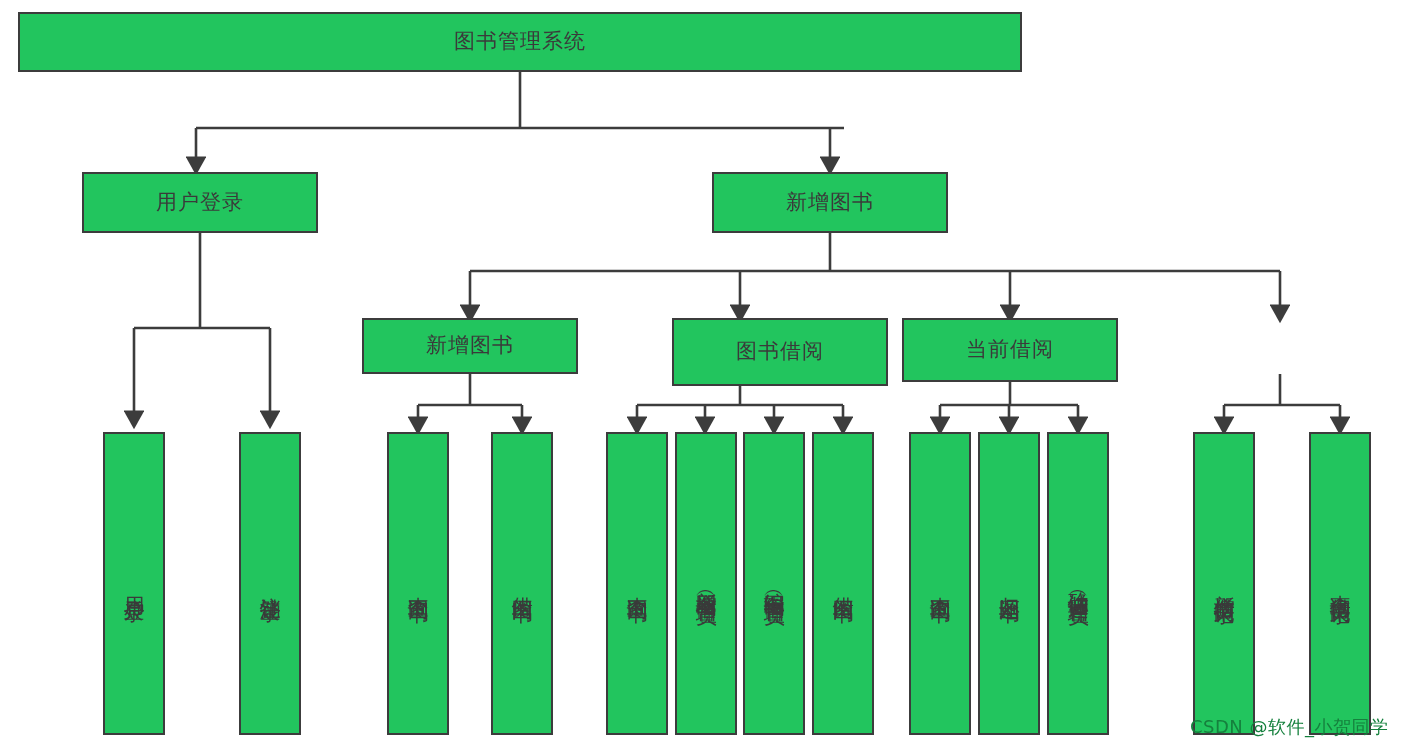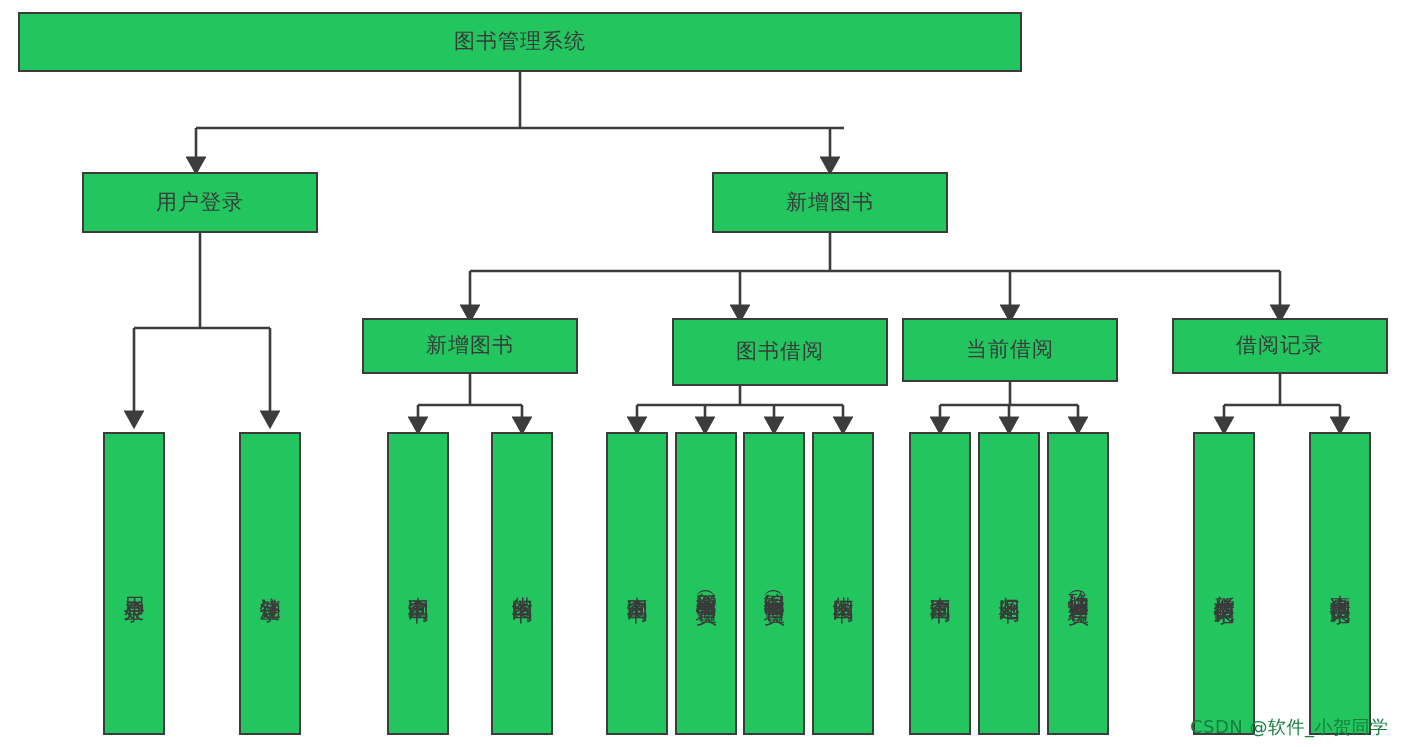--- a/index.html
+++ b/index.html
@@ -134,23 +134,20 @@
   </div>
 
   <div class="node node-h" style="left:632px; top:318px; width:216px; height:68px;margin-left:40px;">
     <span>图书借阅</span>
   </div>
 
   <div class="node node-h" style="left:902px; top:318px; width:216px; height:64px;">
     <span>当前借阅</span>
   </div>
 
-  <div class="node node-h" style="left:1172px; top:318px; width:216px; height:56px;">
-    <span>借阅记录</span>
-  </div>
 
   <div class="node node-v" style="left:103px; top:432px; width:62px; height:303px;">
     <span class="vtxt">用户登录</span>
   </div>
 
   <div class="node node-v" style="left:239px; top:432px; width:62px; height:303px;">
     <span class="vtxt">注销登录</span>
   </div>
 
   <div class="node node-v" style="left:387px; top:432px; width:62px; height:303px;">

